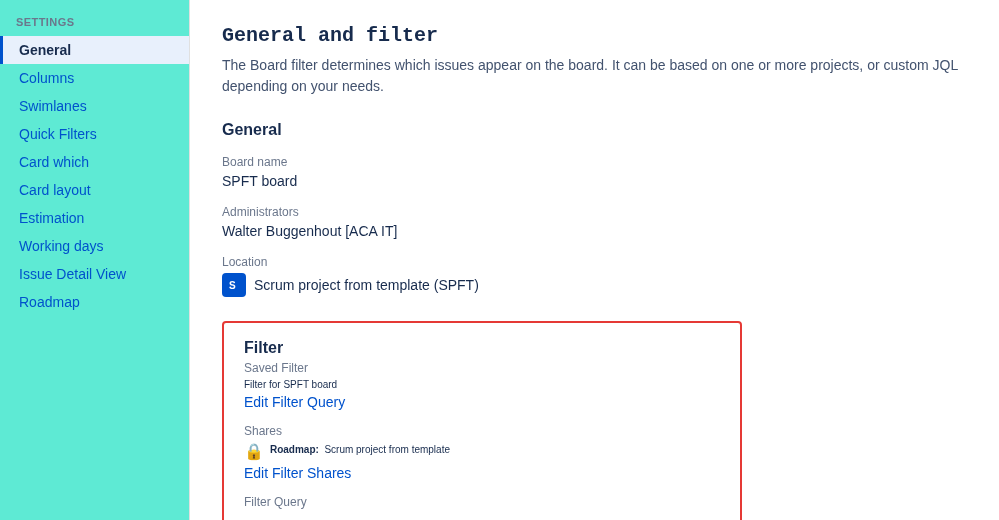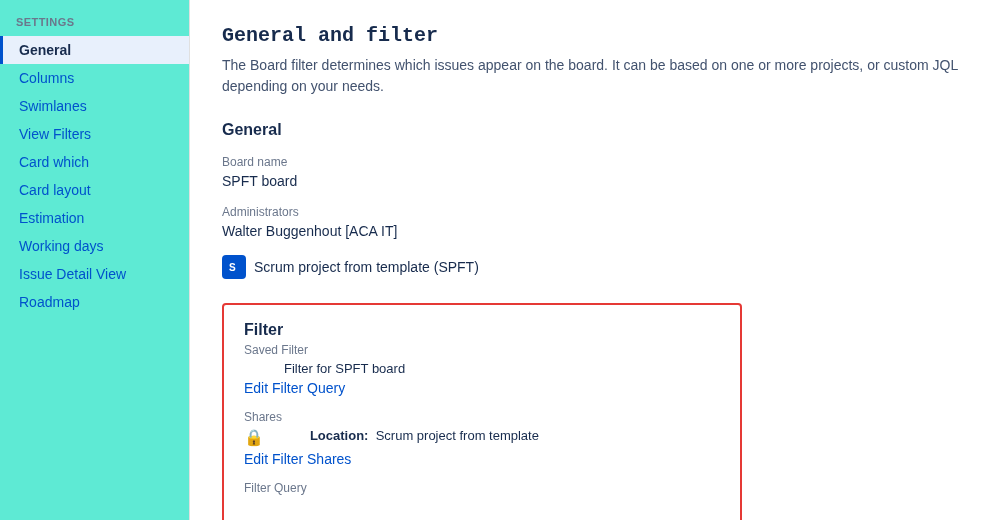--- a/index.html
+++ b/index.html
@@ -130,24 +130,23 @@
       margin-bottom: 14px;
     }
 
     .filter-field-label {
       font-size: 12px;
       color: #6b778c;
       margin-bottom: 4px;
     }
 
     .filter-field-value {
-      font-size: 13px;
-      color: #172b4d;
-      margin-bottom: 4px;
-      margin-left: 40px;
+      font-size: 10px;
+      color: #172b4d;
+      margin-bottom: 4px;
     }
 
     .link-blue {
       color: #0052cc;
       cursor: pointer;
       font-size: 14px;
       text-decoration: none;
     }
 
     .shares-row {
@@ -168,21 +167,21 @@
   </style>
 </head>
 <body>
 
 <div class="sidebar">
   <div class="sidebar-settings-label">SETTINGS</div>
 
   <a class="sidebar-item active">General</a>
   <a class="sidebar-item">Columns</a>
   <a class="sidebar-item">Swimlanes</a>
-  <a class="sidebar-item">View Filters</a>
+  <a class="sidebar-item">Quick Filters</a>
   <a class="sidebar-item">Card which</a>
   <a class="sidebar-item">Card layout</a>
   <a class="sidebar-item">Estimation</a>
   <a class="sidebar-item">Working days</a>
   <a class="sidebar-item">Issue Detail View</a>
   <a class="sidebar-item">Roadmap</a>
 </div>
 
 <div class="main-content">
 
@@ -197,20 +196,21 @@
       <div class="field-label">Board name</div>
       <div class="field-value">SPFT board</div>
     </div>
 
     <div class="field-group">
       <div class="field-label">Administrators</div>
       <div class="field-value">Walter Buggenhout [ACA IT]</div>
     </div>
 
     <div class="field-group">
+      <div class="field-label">Location</div>
       <div class="location-row">
         <div class="location-icon">
 
           <svg width="16" height="16" viewBox="0 0 16 16" fill="none" xmlns="http://www.w3.org/2000/svg">
             <rect width="16" height="16" rx="3" fill="#0052cc"></rect>
             <text x="3" y="12" font-size="10" fill="white" font-weight="bold" font-family="Arial">S</text>
           </svg>
         </div>
         <div class="field-value">Scrum project from template (SPFT)</div>
       </div>
@@ -224,21 +224,21 @@
       <div class="filter-field-label">Saved Filter</div>
       <div class="filter-field-value">Filter for SPFT board</div>
       <a class="link-blue">Edit Filter Query</a>
     </div>
 
     <div class="filter-field-group">
       <div class="filter-field-label">Shares</div>
       <div class="shares-row">
         <span class="lock-icon">🔒</span>
         <span class="filter-field-value">
-          <strong>Location:</strong>
+          <strong>Roadmap:</strong>
           &nbsp;<span>Scrum project from template</span>
         </span>
       </div>
       <a class="link-blue">Edit Filter Shares</a>
     </div>
 
     <div class="filter-field-group">
       <div class="filter-field-label">Filter Query</div>
 
     </div>

